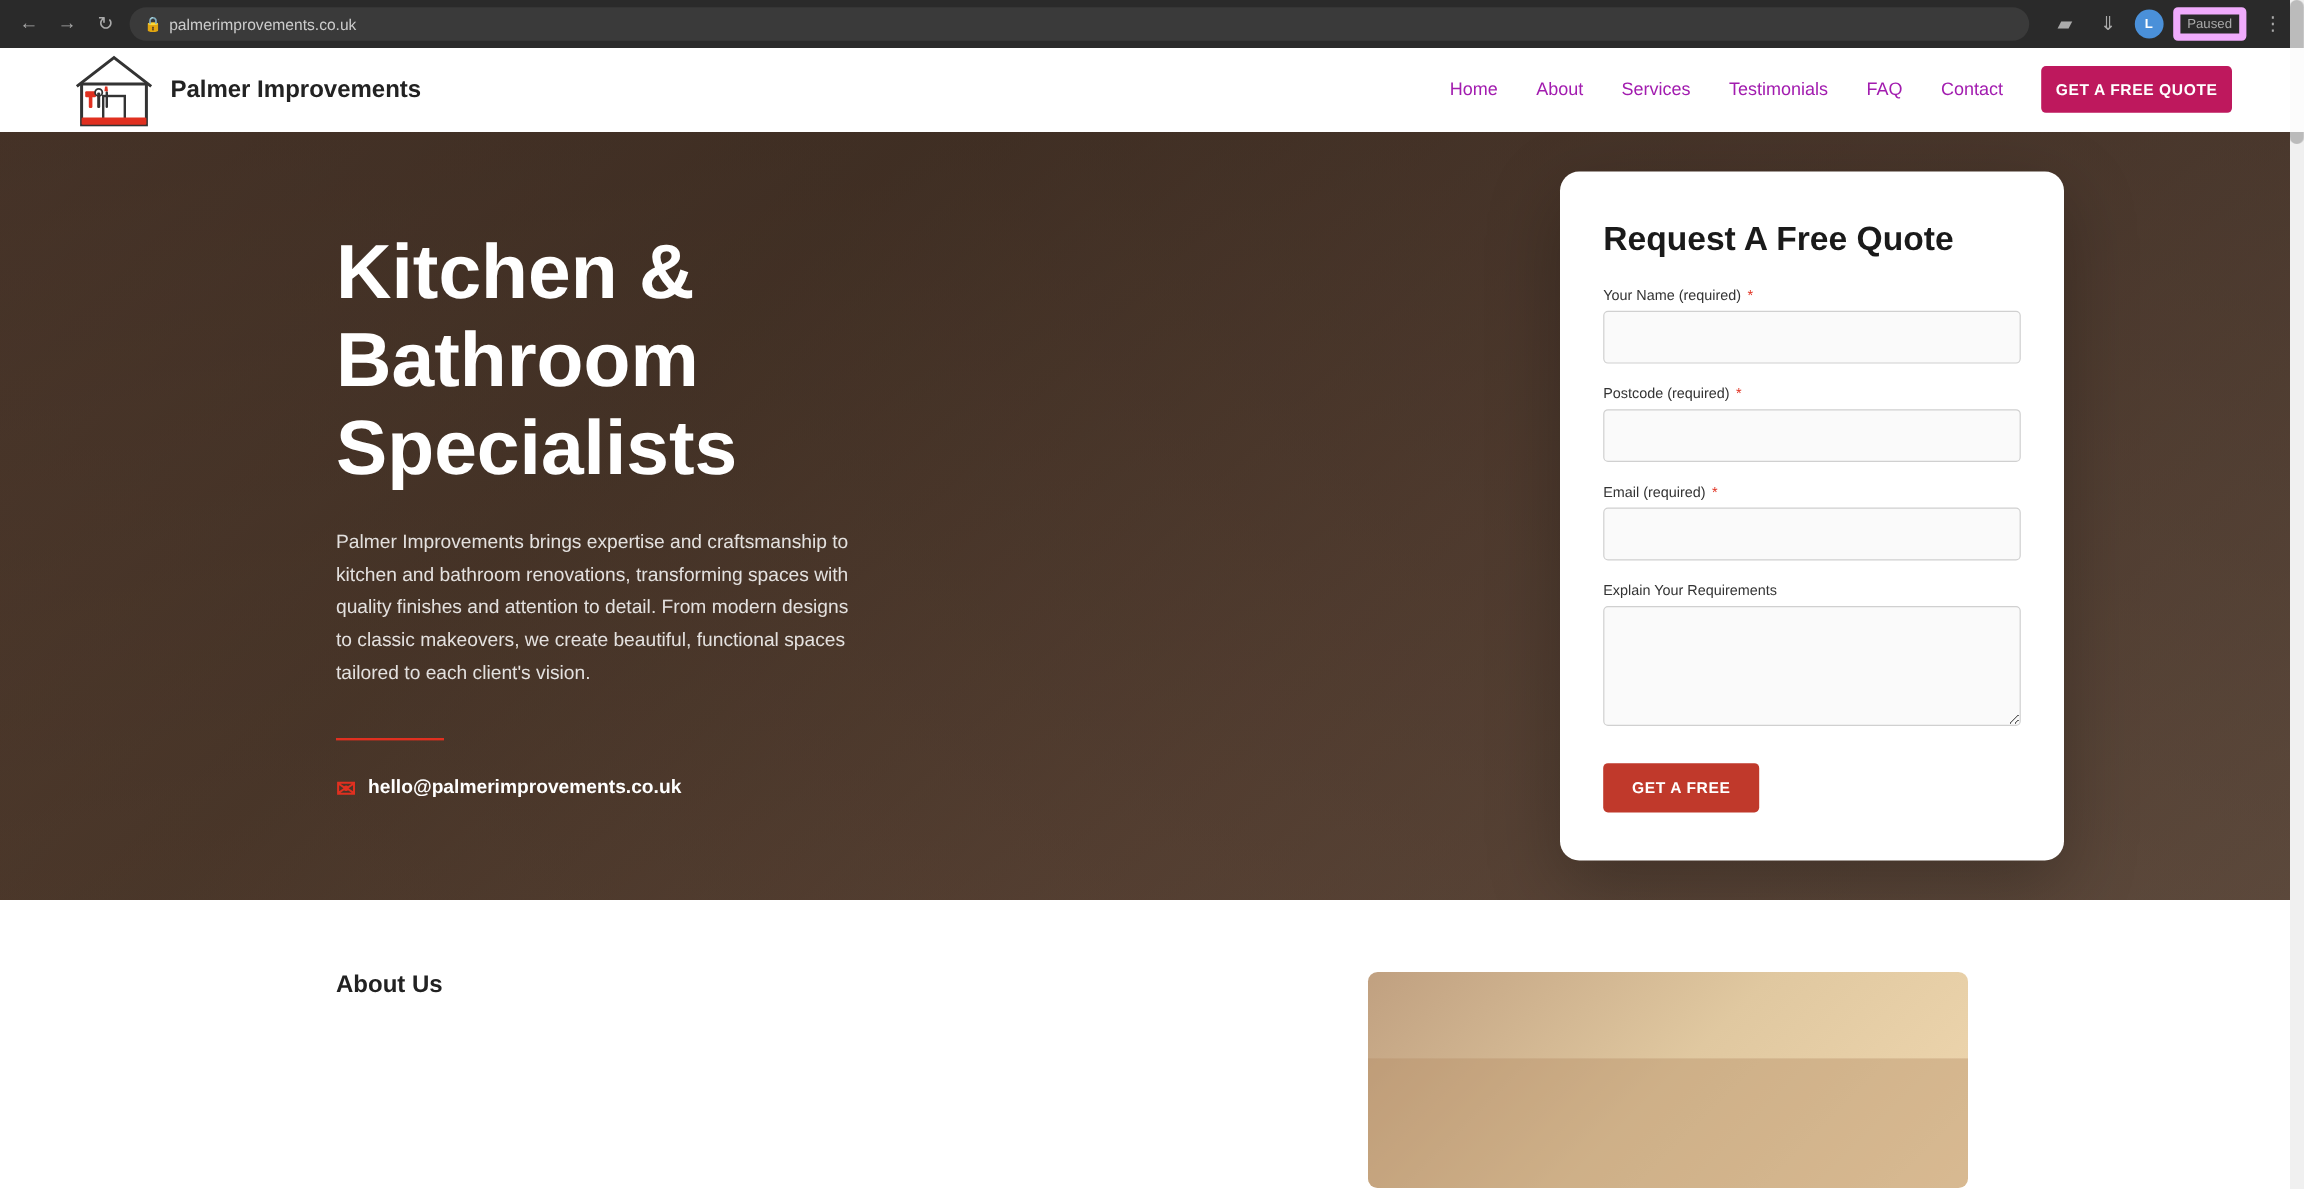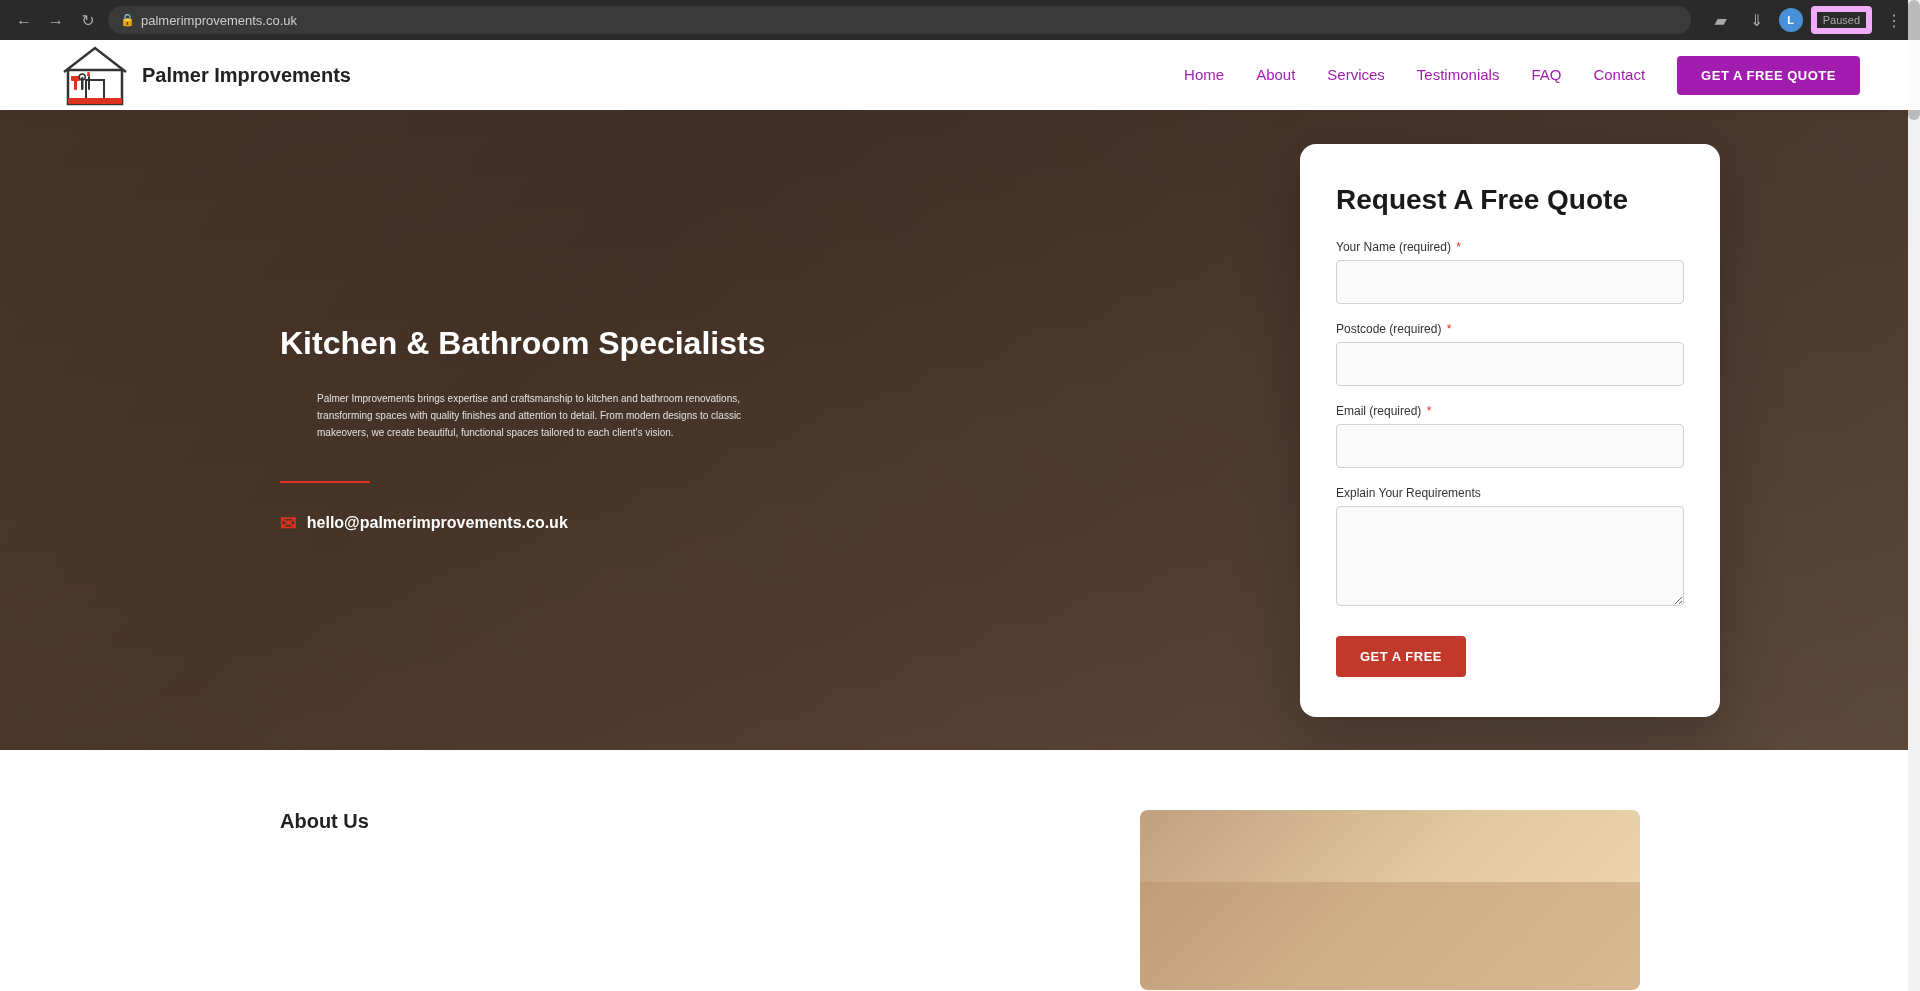--- a/index.html
+++ b/index.html
@@ -86,23 +86,23 @@
       gap: 32px;
       list-style: none;
     }
     .navbar-nav a {
       text-decoration: none;
       color: #a21caf;
       font-size: 15px;
       font-weight: 500;
     }
     .nav-cta {
-      background: #a21caf;
+      background: #be185d;
       color: white !important;
-      padding: 12px 24px;
+      padding: 12px 12px;
       border-radius: 4px;
       font-weight: 700 !important;
       font-size: 13px !important;
       letter-spacing: 0.5px;
     }
 
     
     .hero {
       position: relative;
       height: 640px;
@@ -130,33 +130,32 @@
       justify-content: space-between;
       height: 100%;
       padding: 0 200px 0 280px;
       gap: 60px;
     }
     .hero-text {
       flex: 1;
       max-width: 520px;
     }
     .hero-title {
-      font-size: 32px;
+      font-size: 64px;
       font-weight: 800;
       color: #ffffff;
       line-height: 1.15;
       margin-bottom: 28px;
     }
     .hero-desc {
-      font-size: 10px;
+      font-size: 16px;
       color: rgba(255,255,255,0.85);
       line-height: 1.7;
       margin-bottom: 40px;
       max-width: 430px;
-      margin-left: 37px;
     }
     .hero-divider {
       width: 90px;
       height: 2px;
       background: #e03020;
       margin-bottom: 28px;
     }
     .hero-email {
       display: flex;
       align-items: center;

